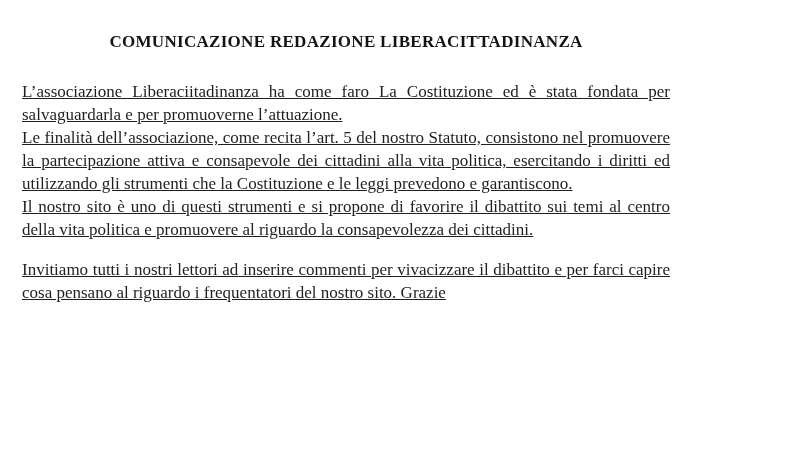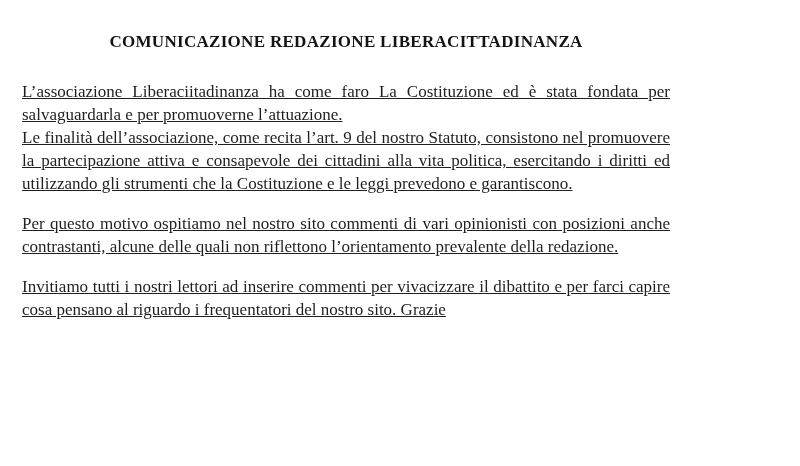--- a/index.html
+++ b/index.html
@@ -47,24 +47,24 @@
 </style>
 </head>
 <body>
 
 <div class="page">
 
   <h1 class="doc-title">COMUNICAZIONE REDAZIONE LIBERACITTADINANZA</h1>
 
   <div class="section">
     <p class="block">L’associazione Liberaciitadinanza ha come faro La Costituzione ed è stata fondata per salvaguardarla e per promuoverne l’attuazione.</p>
-    <p class="block">Le finalità dell’associazione, come recita l’art. 9 del nostro Statuto, consistono nel promuovere la partecipazione attiva e consapevole dei cittadini alla vita politica, esercitando i diritti ed utilizzando gli strumenti che la Costituzione e le leggi prevedono e garantiscono.</p>
+    <p class="block">Le finalità dell’associazione, come recita l’art. 5 del nostro Statuto, consistono nel promuovere la partecipazione attiva e consapevole dei cittadini alla vita politica, esercitando i diritti ed utilizzando gli strumenti che la Costituzione e le leggi prevedono e garantiscono.</p>
+    <p class="block">Il nostro sito è uno di questi strumenti e si propone di favorire il dibattito sui temi al centro della  vita politica e promuovere al riguardo la consapevolezza dei cittadini.</p>
   </div>
 
   <div class="section">
-    <p class="block">Per questo motivo ospitiamo nel nostro sito commenti di vari opinionisti con posizioni anche contrastanti, alcune delle quali  non riflettono l’orientamento prevalente della redazione.</p>
   </div>
 
   <div class="section">
     <p class="block">Invitiamo tutti i nostri lettori ad inserire commenti per vivacizzare il dibattito e per farci capire cosa pensano al riguardo i frequentatori del nostro sito. Grazie</p>
   </div>
 
 </div>
 
 </body></html>

